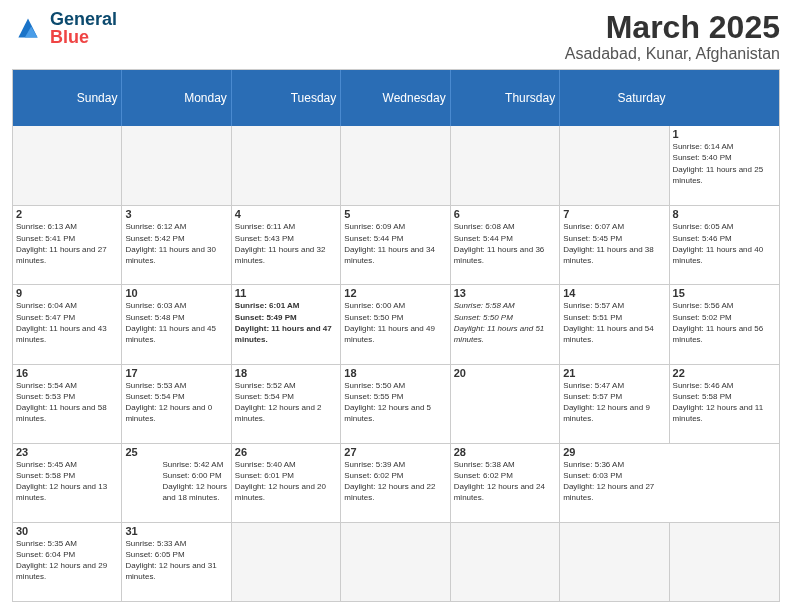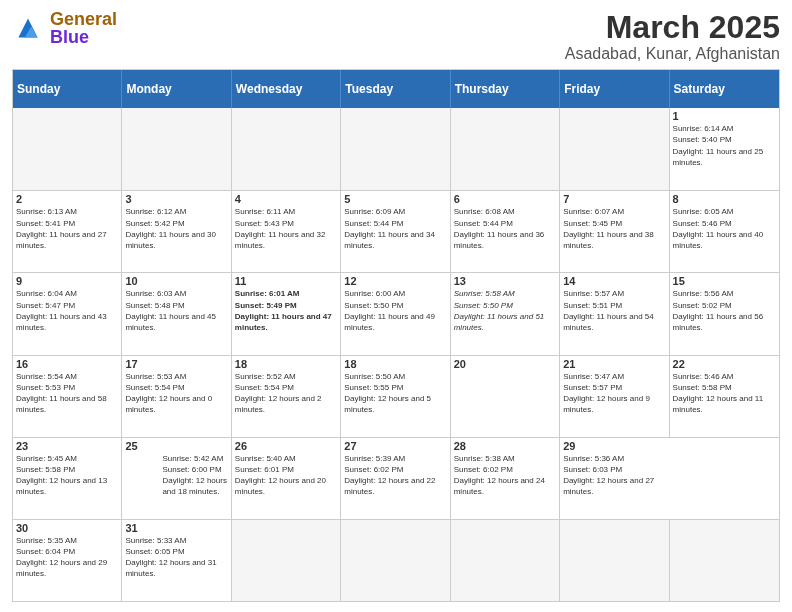--- a/index.html
+++ b/index.html
@@ -29,26 +29,26 @@
       gap: 6px;
     }
     .logo-text {
       display: flex;
       flex-direction: column;
       line-height: 1;
     }
     .logo-general {
       font-size: 18px;
       font-weight: bold;
-      color: #a16207;
+      color: #0c4a6e;
     }
     .logo-blue {
       font-size: 18px;
       font-weight: bold;
-      color: #6d28d9;
+      color: #ef4444;
     }
     .logo-icon {
       width: 32px;
       height: 32px;
     }
     .title-block {
       text-align: right;
     }
     .month-year {
       font-size: 32px;
@@ -66,24 +66,24 @@
       flex-direction: column;
       border: 1px solid #ccc;
     }
     .cal-header {
       display: grid;
       grid-template-columns: repeat(7, 1fr);
       background: #2a6db5;
     }
     .cal-header-cell {
       color: #fff;
-      font-weight: bold;
+      font-weight: normal;
       font-size: 12px;
-      padding: 12px 4px;
-      text-align: left;
+      padding: 21px 4px;
+      text-align: right;
       border-right: 1px solid #4a8ad0;
     }
     .cal-header-cell:last-child { border-right: none; }
     .cal-body {
       display: grid;
       grid-template-rows: repeat(6, 1fr);
       flex: 1;
     }
     .cal-row {
       display: grid;
@@ -132,24 +132,23 @@
     <div class="title-block">
       <div class="month-year">March 2025</div>
       <div class="location">Asadabad, Kunar, Afghanistan</div>
     </div>
   </div>
 
   <div class="calendar">
     <div class="cal-header" id="cal-header">
         <div class="cal-header-cell">Sunday</div>
         <div class="cal-header-cell">Monday</div>
+        <div class="cal-header-cell">Tuesday</div>
         <div class="cal-header-cell">Wednesday</div>
-        <div class="cal-header-cell">Tuesday</div>
         <div class="cal-header-cell">Thursday</div>
-        <div class="cal-header-cell">Friday</div>
         <div class="cal-header-cell">Saturday</div>
       </div>
     <div class="cal-body" id="cal-body">
         <div class="cal-row">
           <div class="cal-cell empty"></div>
           <div class="cal-cell empty"></div>
           <div class="cal-cell empty"></div>
           <div class="cal-cell empty"></div>
           <div class="cal-cell empty"></div>
           <div class="cal-cell empty"></div>

